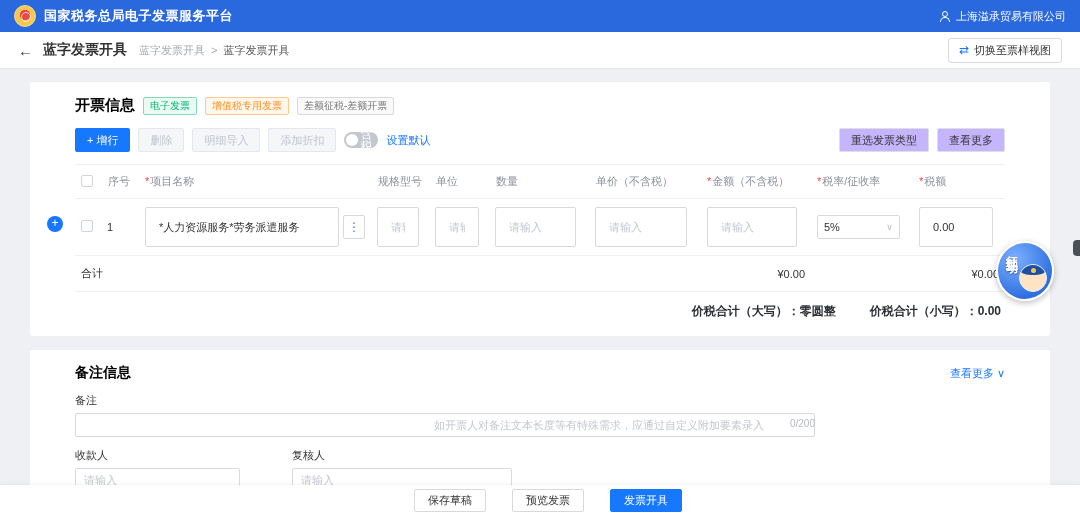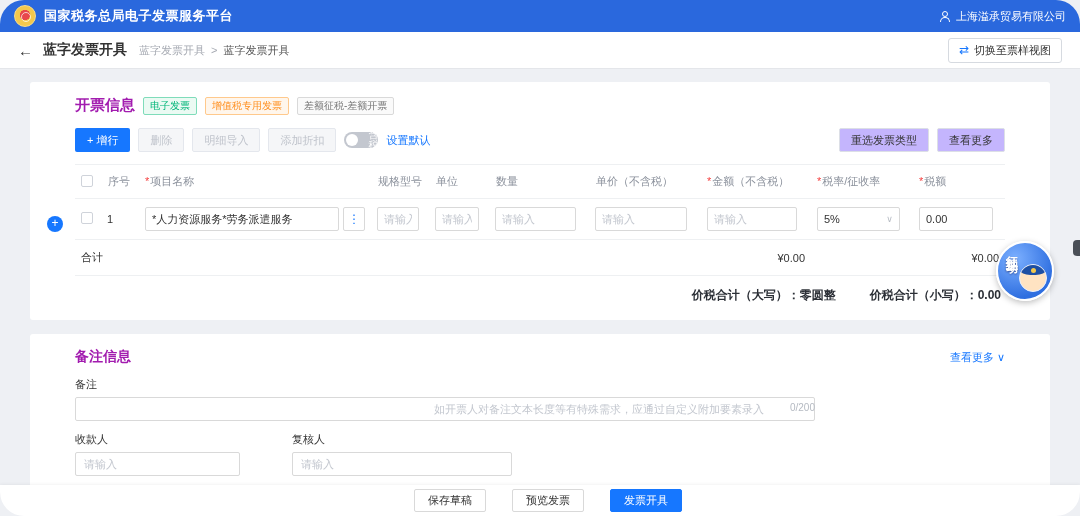--- a/index.html
+++ b/index.html
@@ -1,17 +1,17 @@
 <!DOCTYPE html>
 <html><head>
 <meta charset="utf-8">
 <style>
   * { margin:0; padding:0; box-sizing:border-box; }
   body { font-family:"Liberation Sans","DejaVu Sans",sans-serif; background:#eef0f4; color:#333; }
-  .page { position:relative; width:1080px; height:516px; overflow:hidden; background:#eef0f4;border-radius:24px; }
+  .page { position:relative; width:1080px; height:516px; overflow:hidden; background:#eef0f4; }
 
   
   .app-header { height:32px; background:#2a68dd; display:flex; align-items:center; padding:0 14px; color:#fff; }
   .logo { width:22px; height:22px; border-radius:50%; margin-right:8px; flex:0 0 auto;
           background:radial-gradient(circle at 50% 45%, #e8474b 0 34%, #f3c84d 35% 100%);
           border:1px solid #f8dd8a; position:relative; }
   .logo:after { content:""; position:absolute; left:6px; top:6px; width:8px; height:8px;
                 border-radius:50%; border:1px solid #fff; opacity:.7; }
   .app-title { font-size:13px; font-weight:bold; letter-spacing:.5px; }
   .header-right { margin-left:auto; display:flex; align-items:center; gap:6px; font-size:11px; cursor:pointer; }
@@ -25,49 +25,49 @@
   .page-title { font-size:14px; font-weight:bold; margin-right:12px; }
   .breadcrumb { font-size:11px; color:#a6aab2; display:flex; gap:6px; align-items:center; }
   .breadcrumb .crumb-current { color:#555; }
   .switch-view-btn { margin-left:auto; border:1px solid #d6dae0; border-radius:3px; padding:4px 10px; font-size:11px;
                      color:#333; display:flex; gap:5px; align-items:center; background:#fff; cursor:pointer; }
   .switch-view-btn .swap-icon { color:#1677ff; font-size:12px; line-height:1; }
 
   
   .card { background:#fff; border-radius:3px; margin:14px 30px 0; padding:14px 45px 12px; position:relative; }
   .section-head { display:flex; align-items:center; gap:8px; }
-  .section-title { font-size:15px; font-weight:bold; color:#a21caf; }
+  .section-title { font-size:15px; font-weight:bold; color:#000000; }
   .tag { font-size:10px; padding:2px 6px; border-radius:2px; border:1px solid; line-height:1.2; }
   .tag-green  { color:#00b578; border-color:#7fdcba; background:#ebfaf3; }
   .tag-orange { color:#ff8f1f; border-color:#ffc98c; background:#fff6ec; }
   .tag-gray   { color:#777; border-color:#d9d9d9; background:#fafafa; }
 
   
   .toolbar { display:flex; align-items:center; gap:8px; margin-top:13px; }
   .btn { height:24px; padding:0 11px; font-size:11px; border-radius:2px; border:1px solid transparent; cursor:pointer; display:inline-flex; align-items:center; gap:3px; }
   .btn-primary { background:#1677ff; color:#fff; }
   .btn-disabled { background:#f5f6f8; color:#c0c4cc; border-color:#e4e7ed; cursor:not-allowed; }
   .btn-gray { background:#c4b5fd; color:#333; border-color:#dcdfe6; }
   .link-blue { color:#1677ff; font-size:11px; cursor:pointer; }
   .toggle { width:34px; height:16px; border-radius:8px; background:#c3c7cf; position:relative; cursor:pointer; display:inline-flex; align-items:center; }
   .toggle .knob { position:absolute; left:2px; top:2px; width:12px; height:12px; border-radius:50%; background:#fff; }
-  .toggle .toggle-text { margin-left:24px; font-size:10px; color:#fff; line-height:1; }
+  .toggle .toggle-text { margin-left:16px; font-size:12px; color:#fff; line-height:1; }
   .toolbar-spacer { flex:1; }
 
   
   .table-wrap { position:relative; margin-top:12px; }
   table { width:100%; border-collapse:collapse; table-layout:fixed; }
   th { font-size:11px; font-weight:normal; color:#8b919c; text-align:left; padding:9px 6px;
        border-top:1px solid #eef0f2; border-bottom:1px solid #eef0f2; white-space:nowrap; overflow:hidden; }
   th .star { color:#f53f3f; margin-right:1px; }
   td { padding:8px 6px; font-size:11px; border-bottom:1px solid #eef0f2; vertical-align:middle; white-space:nowrap; }
   .checkbox { width:12px; height:12px; border:1px solid #cfd3da; border-radius:2px; background:#fff; display:inline-block; cursor:pointer; }
   .row-add { position:absolute; left:-28px; top:52px; width:16px; height:16px; border-radius:50%; background:#1677ff; color:#fff;
              font-size:12px; line-height:15px; text-align:center; cursor:pointer; }
-  .cell-input { height:24px; border:1px solid #d9d9d9; border-radius:2px; font-size:11px; padding:0 6px; width:92%;
+  .cell-input { height:40px; border:1px solid #d9d9d9; border-radius:2px; font-size:11px; padding:0 13px; width:92%;
                 color:#333; font-family:inherit; }
   .cell-input::placeholder { color:#c3c7cf; }
   .name-cell { display:flex; gap:4px; align-items:center; }
   .name-cell .cell-input { flex:1; width:auto; }
   .dots-btn { width:22px; height:24px; border:1px solid #d9d9d9; border-radius:2px; background:#fff; color:#1677ff;
               font-size:12px; display:inline-flex; align-items:center; justify-content:center; cursor:pointer; }
   .select-box { height:24px; border:1px solid #d9d9d9; border-radius:2px; width:92%; display:inline-flex; align-items:center;
                 justify-content:space-between; padding:0 6px; font-size:11px; cursor:pointer; background:#fff; }
   .select-box .chev { color:#b7bcc4; font-size:9px; }
   .totals-row td { padding:10px 6px; color:#333; }

